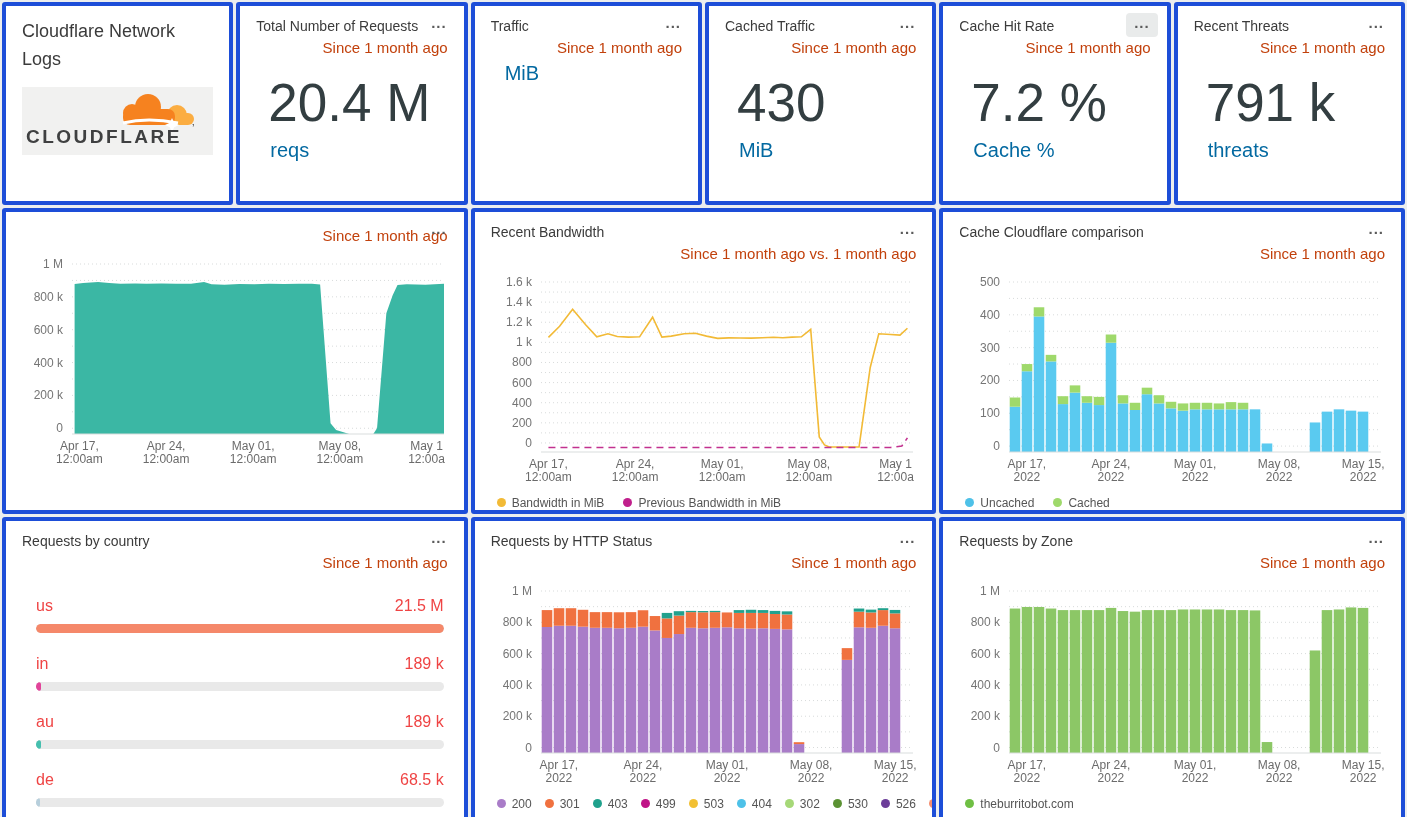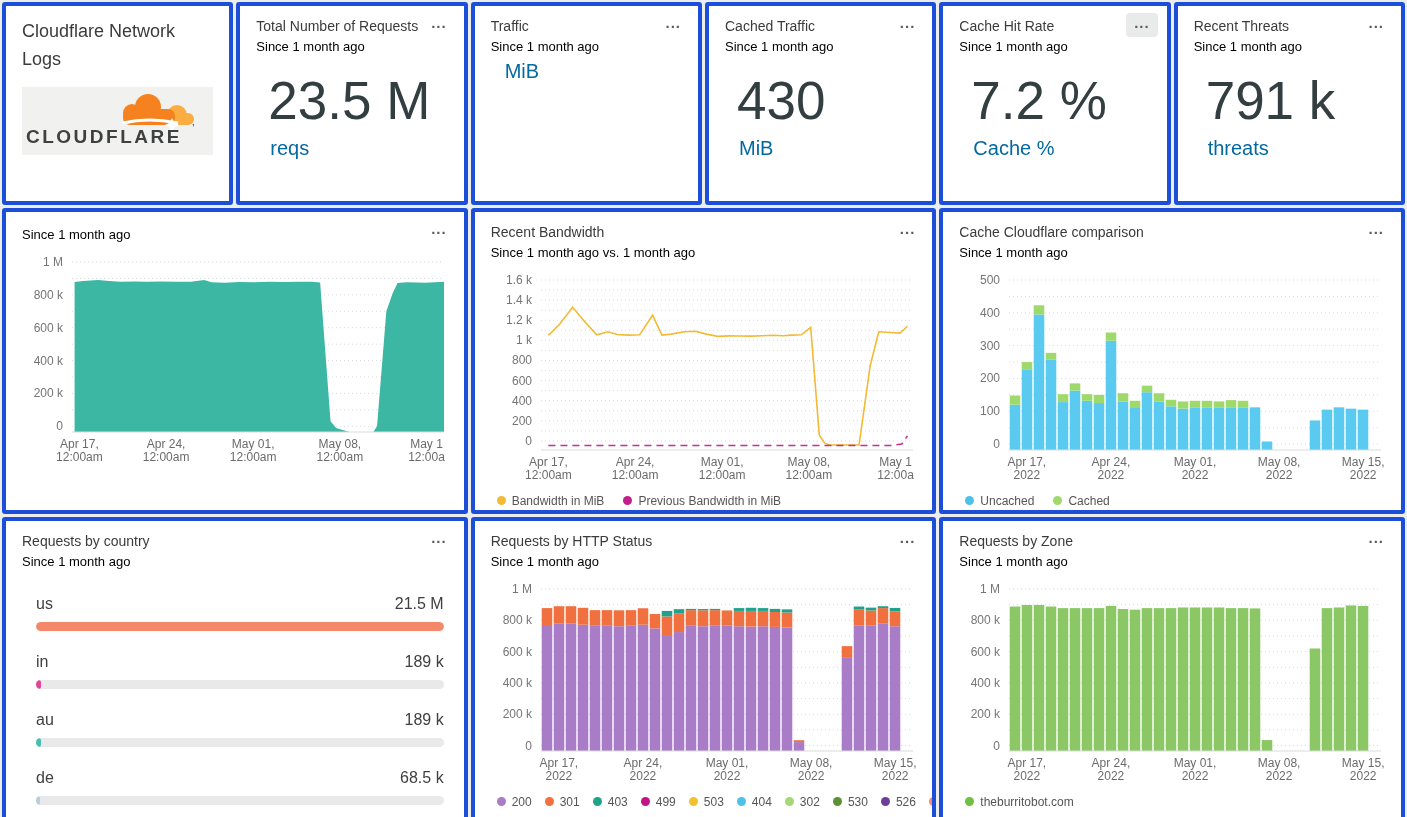--- a/index.html
+++ b/index.html
@@ -12,21 +12,21 @@
   }
   .grid { display:grid; grid-template-rows:203px 306px 340px; gap:3px; padding:2px; }
   .row { display:grid; gap:3px; }
   .r1 { grid-template-columns:repeat(6,1fr); }
   .r23 { grid-template-columns:repeat(3,1fr); }
   .card {
     background:#fff; border:4px solid #1d4ed8; border-radius:3px;
     position:relative; padding:12px 16px; overflow:hidden;
   }
   .card-title { font-size:14px; font-weight:normal; color:#3b3b3b; line-height:1.25; }
-  .card-sub { font-size:13px; color:#000000; margin-top:3px; }
+  .card-sub { font-size:15px; color:#c2410c; margin-top:3px;text-align:right; }
   .menu {
     position:absolute; top:7px; right:9px; border:0; background:none;
     color:#5b5b5b; font-size:15px; font-weight:bold; letter-spacing:1px;
     line-height:14px; padding:3px 8px 7px; border-radius:4px; cursor:pointer;
   }
   .menu.hl { background:#e9ebeb; }
   
   .stat-num { font-size:53px; color:#333e41; margin:16px 0 0 12px; white-space:nowrap; }
   .stat-unit { font-size:20px; color:#0369a1; margin:6px 0 0 14px; }
   
@@ -36,21 +36,21 @@
   
   .chart { width:100%; margin-top:8px; }
   .row2 .chart { height:218px; }
   .row3 .chart { height:210px; }
   .legend { display:flex; gap:19px; margin:8px 0 0 6px; align-items:center; flex-wrap:nowrap; }
   .legend .li { font-size:12px; color:#555; display:flex; align-items:center; white-space:nowrap; }
   .legend .dot { width:9px; height:9px; border-radius:50%; display:inline-block; margin-right:6px; }
   
   .country-rows { margin:26px 4px 0 14px; }
   .crow { margin-bottom:22px; }
-  .ctop { display:flex; justify-content:space-between; font-size:16px; color:#404040; margin-bottom:9px; }
+  .ctop { display:flex; justify-content:space-between; font-size:16px; color:#ef4444; margin-bottom:9px; }
   .ctrack { height:9px; background:#e9e9e9; border-radius:5px; overflow:hidden; }
   .cfill { height:100%; border-radius:5px; min-width:4px; }
   svg text { font-family:"Liberation Sans", sans-serif; }
 </style>
 </head>
 <body>
 
 <div class="grid">
 
   <div class="row r1">
@@ -71,21 +71,21 @@
           <text x="0" y="49" font-size="19" font-weight="bold" fill="#3f4041" letter-spacing="2.5">CLOUDFLARE</text>
           <text x="166" y="38" font-size="11" fill="#3f4041">’</text>
         </svg>
       </div>
     </div>
 
     <div class="card">
       <div class="card-title">Total Number of Requests</div>
       <div class="card-sub">Since 1 month ago</div>
       <button class="menu">...</button>
-      <div class="stat-num">23.5 M</div>
+      <div class="stat-num">20.4 M</div>
       <div class="stat-unit">reqs</div>
     </div>
 
     <div class="card">
       <div class="card-title">Traffic</div>
       <div class="card-sub">Since 1 month ago</div>
       <button class="menu">...</button>
       <div class="stat-unit">MiB</div>
     </div>
 

